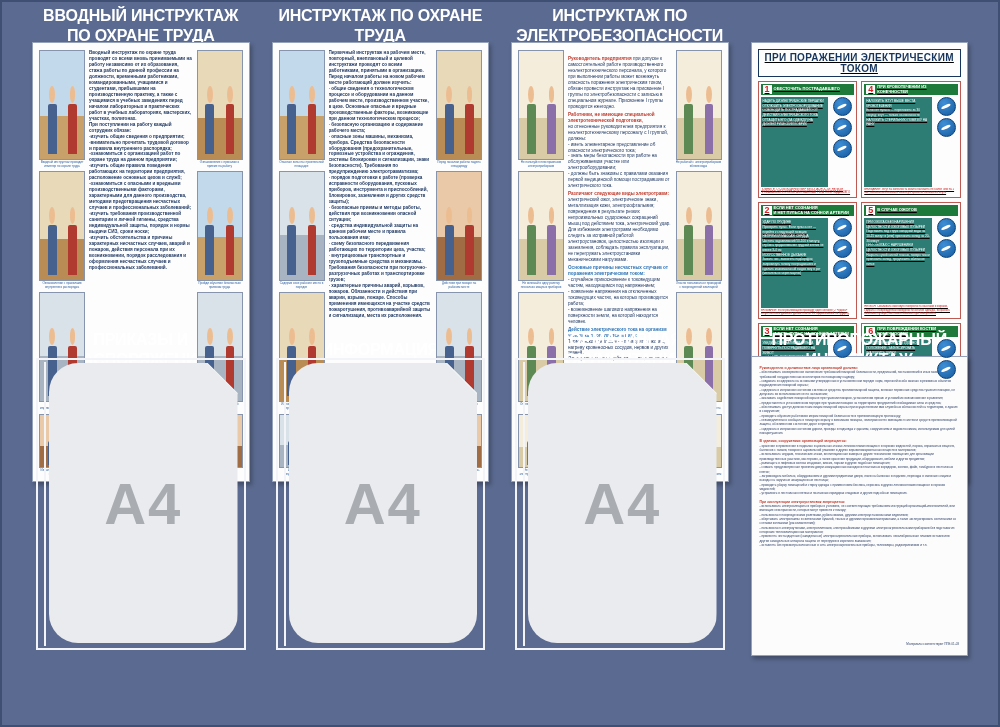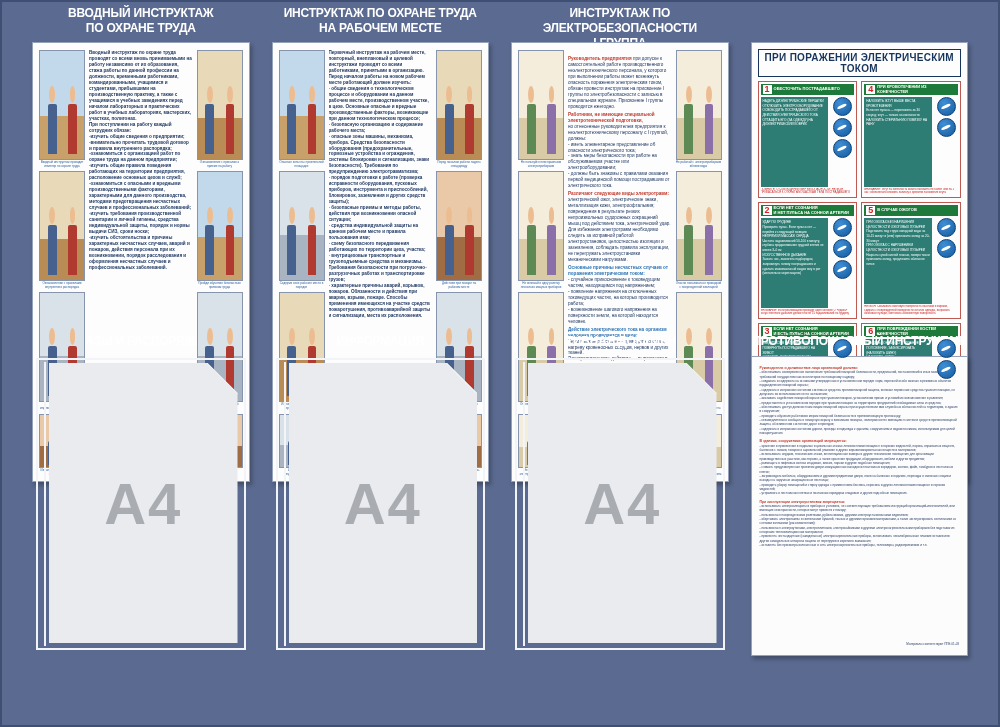--- a/index.html
+++ b/index.html
@@ -7,21 +7,21 @@
   body { font-family:"Liberation Sans", sans-serif; }
 
   .board { width:1000px; height:727px; background:#5a6a90; border:2px solid #3f4e73;
            padding:4px 30px 10px; overflow:hidden; }
 
   .board-title { text-align:center; color:#ffffff; font-family:"Liberation Serif", serif;
                  font-weight:bold; font-size:46px; letter-spacing:3px; height:62px; line-height:60px; }
 
   .col-grid { display:grid; grid-template-columns:repeat(4,1fr); gap:22px; }
 
-  .sec-hdr { color:#ffffff; font-weight:bold; font-size:12px; text-align:center;
+  .sec-hdr { color:#ffffff; font-weight:bold; font-size:16px; text-align:center;
              white-space:pre-line; line-height:1.25; letter-spacing:-0.2px; }
   .hdr-row1 { height:36px; align-items:start; }
   .hdr-row2 { height:22px; margin-top:6px; align-items:center; }
 
   .posters-row { height:282px; }
   .paper { background:#fdfdfd; border:1px solid #96a2ba; box-shadow:2px 3px 4px rgba(0,0,0,.28); }
 
   
   .poster { padding:7px 6px 5px; display:flex; flex-direction:column; height:100%; }
   .p-cols { flex:1; display:flex; gap:4px; min-height:0; }
@@ -44,21 +44,21 @@
   .art b.f2 { right:16%; background:#b03a30; }
   .a-blue  .art { background:linear-gradient(#c2d9ec 0 60%, #c8a06a 60%); }
   .a-tan   .art { background:linear-gradient(#e8d9b8 0 62%, #b98c55 62%); }
   .a-gray  .art { background:linear-gradient(#d9e1e9 0 58%, #a8b4c1 58%); }
   .a-red   .art { background:linear-gradient(#e9c9a8 0 60%, #9f6c43 60%); }
   .a-pastel .art { background:linear-gradient(#f4eddc 0 62%, #d9cba6 62%); }
   .a-pastel .art b.f1 { background:#5d8a54; }
   .a-pastel .art b.f2 { background:#8a6fa8; }
 
   
-  .fa { padding:6px 6px 4px; display:flex; flex-direction:column; height:100%; }
+  .fa { padding:6px 6px 4px; display:flex; flex-direction:column; height:100%;text-decoration:underline; }
   .fa-title { font-weight:bold; font-size:10px; text-align:center; color:#17355c;
               border:1px solid #17355c; padding:2px 0; letter-spacing:0.3px; }
   .fa-grid { flex:1; display:grid; grid-template-columns:1fr 1fr; grid-auto-flow:column;
              grid-template-rows:repeat(3,1fr); gap:4px; margin-top:4px; min-height:0; }
   .fa-step { border:1px solid #bf5a52; display:flex; flex-direction:column; padding:2px; min-height:0; }
   .fa-head { background:#1d7a3a; color:#ffffff; font-size:4px; font-weight:bold;
              display:flex; align-items:center; gap:2px; padding:1px 2px; }
   .fa-num { background:#ffffff; color:#d42222; font-size:9px; font-weight:bold; line-height:1;
             padding:0 2px; flex:none; }
   .fa-head-label { white-space:pre-line; line-height:1.15; }
@@ -76,21 +76,21 @@
                margin-top:3px; letter-spacing:1px; }
 
   
   .pockets-row { height:300px; margin-top:4px; }
   .pocket { position:relative; }
   .pocket-frame { position:absolute; left:4px; top:2px; right:4px; bottom:6px;
                   border:2px solid #f2f4f7; }
   .pocket-spine { position:absolute; left:12px; top:6px; bottom:10px; width:2px; background:#f2f4f7; }
   .sheet { position:absolute; left:17px; top:7px; right:12px; bottom:13px; background:#e9ebee;
            clip-path:polygon(0 0, calc(100% - 30px) 0, 100% 30px, 100% 100%, 0 100%);
-           display:flex; align-items:center; justify-content:center; }
+           display:flex; align-items:center; justify-content:center;border-radius:29px; }
   .sheet::before { content:""; position:absolute; top:13px; right:-9px; width:48px; height:3px;
                    background:#f2f4f7; transform:rotate(45deg); }
   .a4-label { font-size:58px; font-weight:bold; color:#a9adb2; letter-spacing:2px; }
 
   
   .firedoc { background:#fcfcfc; border:1px solid #96a2ba; box-shadow:2px 3px 4px rgba(0,0,0,.28);
              padding:9px 8px; overflow:hidden; display:flex; flex-direction:column; }
   .fd-h { color:#c0392b; font-size:3.4px; font-weight:bold; margin-top:4px; line-height:1.3; }
   .fd-h:first-child { margin-top:0; }
   .fd-p { color:#2c3e66; font-size:3.1px; line-height:1.4; white-space:pre-line; }

